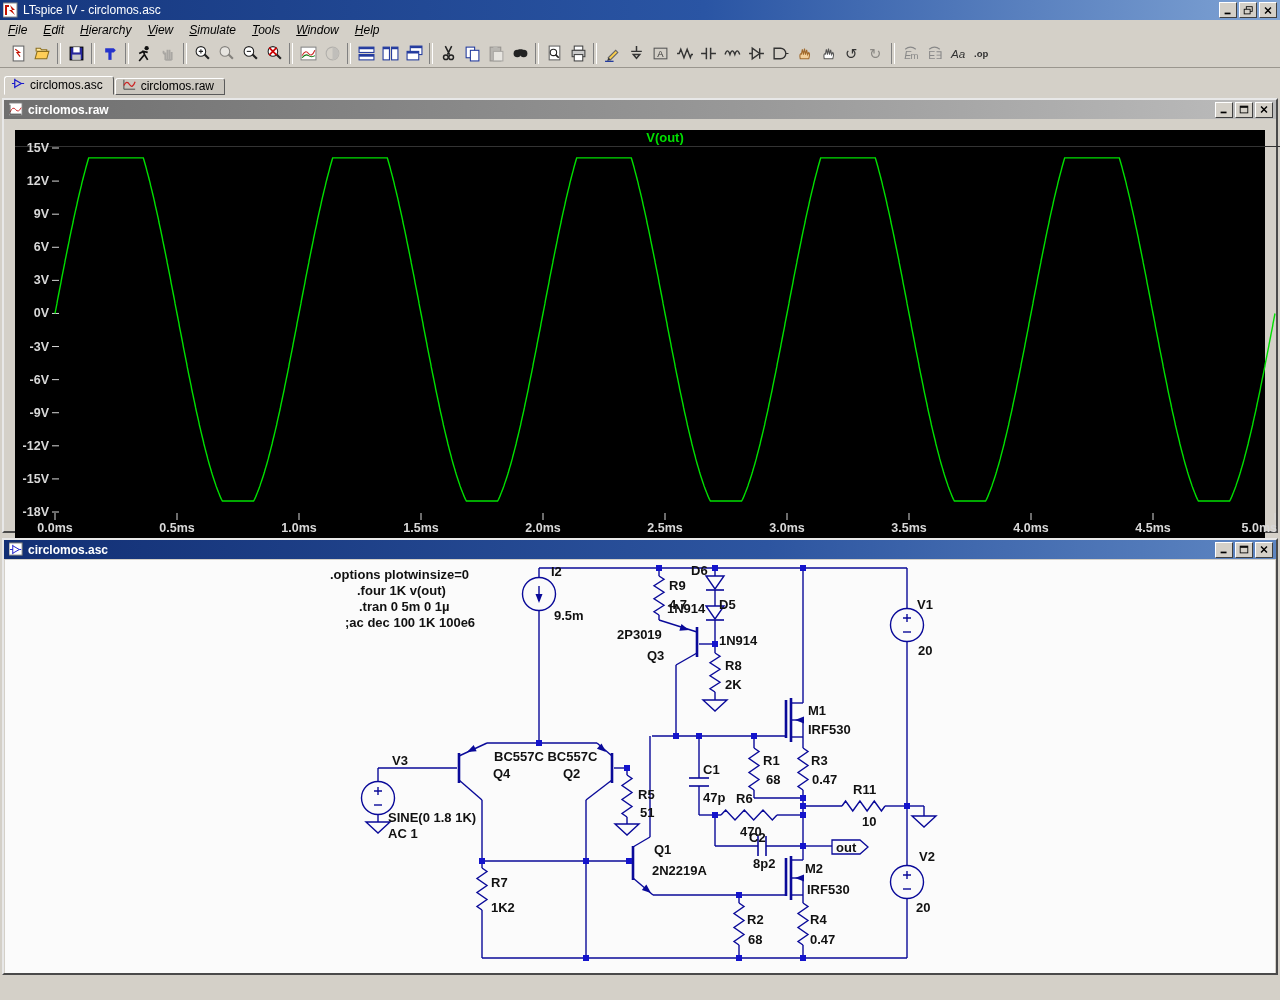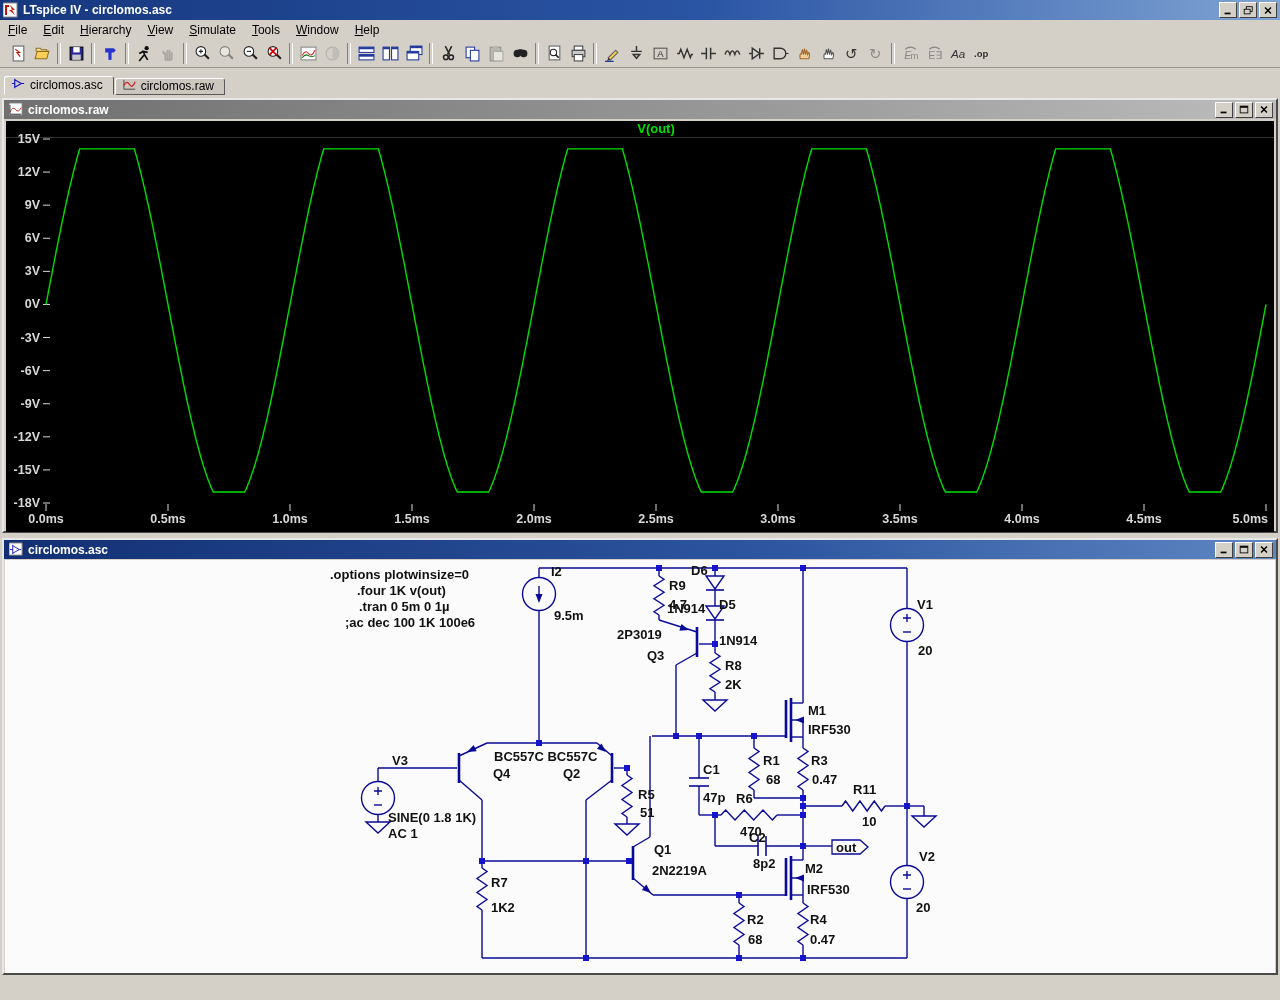--- a/index.html
+++ b/index.html
@@ -2,29 +2,29 @@
 <html><head>
 <meta charset="utf-8">
 <style>
   html,body{margin:0;padding:0;}
   body{width:1280px;height:1000px;overflow:hidden;background:#d4d0c8;
        font-family:"Liberation Sans", sans-serif;-webkit-font-smoothing:none;}
   .app{position:relative;width:1280px;height:1000px;}
   
   .titlebar{position:absolute;left:0;top:0;width:1280px;height:20px;
     background:linear-gradient(90deg,#16377e 0%,#2a55a4 55%,#7fa3d4 100%);
-    display:flex;align-items:center;color:#fff;font-size:12px;font-weight:bold;}
+    display:flex;align-items:center;color:#fff;font-size:12px;font-weight:normal;}
   .appicon{width:16px;height:16px;margin:0 4px 0 3px;display:inline-block;}
   .wbtns{margin-left:auto;display:flex;gap:2px;padding-right:3px;}
   .wbtn{width:16px;height:14px;background:#d4d0c8;border:1px solid;
     border-color:#fff #404040 #404040 #fff;display:flex;align-items:center;justify-content:center;}
   
   .menubar{position:absolute;left:0;top:20px;width:1280px;height:19px;background:#d4d0c8;
     display:flex;align-items:center;font-size:12px;color:#000;border-bottom:1px solid #e9e7e2;}
-  .menu-item{padding:20px 8px;}
+  .menu-item{padding:20px 8px;font-style:italic;}
   
   .toolbar{position:absolute;left:0;top:39px;width:1280px;height:29px;background:#d4d0c8;
     display:flex;align-items:center;padding-left:6px;box-sizing:border-box;
     border-bottom:1px solid #9a968e;}
   .tbtn{width:24px;height:24px;display:flex;align-items:center;justify-content:center;}
   .tbtn.dis{filter:grayscale(1);opacity:.45;}
   .sep{width:2px;height:21px;border-left:1px solid #808080;border-right:1px solid #fff;margin:0 3px;}
   
   .tabbar{position:absolute;left:0;top:68px;width:1280px;height: 27px;background:#d4d0c8;
     display:flex;align-items:flex-end;padding-left:4px;box-sizing:border-box;font-size:12px;}
@@ -34,21 +34,21 @@
   .tab.inactive{height:17px;background:#cbc7bf;border-bottom-color:#5a5a5a;}
   
   .mdi{position:absolute;left:0;top:95px;width:1280px;height:881px;background:#d4d0c8;}
   .childwin{position:absolute;left:2px;width:1272px;border:2px solid;
     border-color:#e8e8e8 #4a4a4a #4a4a4a #e8e8e8;background:#d4d0c8;}
   .ctitle{height:19px;display:flex;align-items:center;color:#fff;
     font-size:12px;font-weight:bold;padding-left:2px;}
   .ctitle.active{background:linear-gradient(90deg,#122f74 0%,#2d55a0 60%,#5e86c2 100%);}
   .ctitle.inactive{background:linear-gradient(90deg,#6f6f6f 0%,#9a9a9a 60%,#bcbcbc 100%);}
   .ctitle .appicon{width:15px;height:15px;margin-right:4px;}
-  .wavecontent{position:relative;background:#000;height:411px;margin:2px;}
+  .wavecontent{position:relative;background:#000;height:411px;margin:11px;}
   .schcontent{position:relative;background:#fbfbfb;height:413px;margin:1px;}
   .wavecontent svg,.schcontent svg{position:absolute;left:0;top:0;}
   
   .statusbar{position:absolute;left:0;top:976px;width:1280px;height:24px;background:#d4d0c8;
     border-top:1px solid #fff;display:flex;align-items:center;font-size:12px;}
   .statuscell{margin-left:auto;margin-right:3px;width:110px;height:17px;line-height:17px;
     padding-left:4px;border:1px solid;border-color:#808080 #fff #fff #808080;box-sizing:border-box;}
   text{font-family:"Liberation Sans", sans-serif;}
 </style>
 </head>

